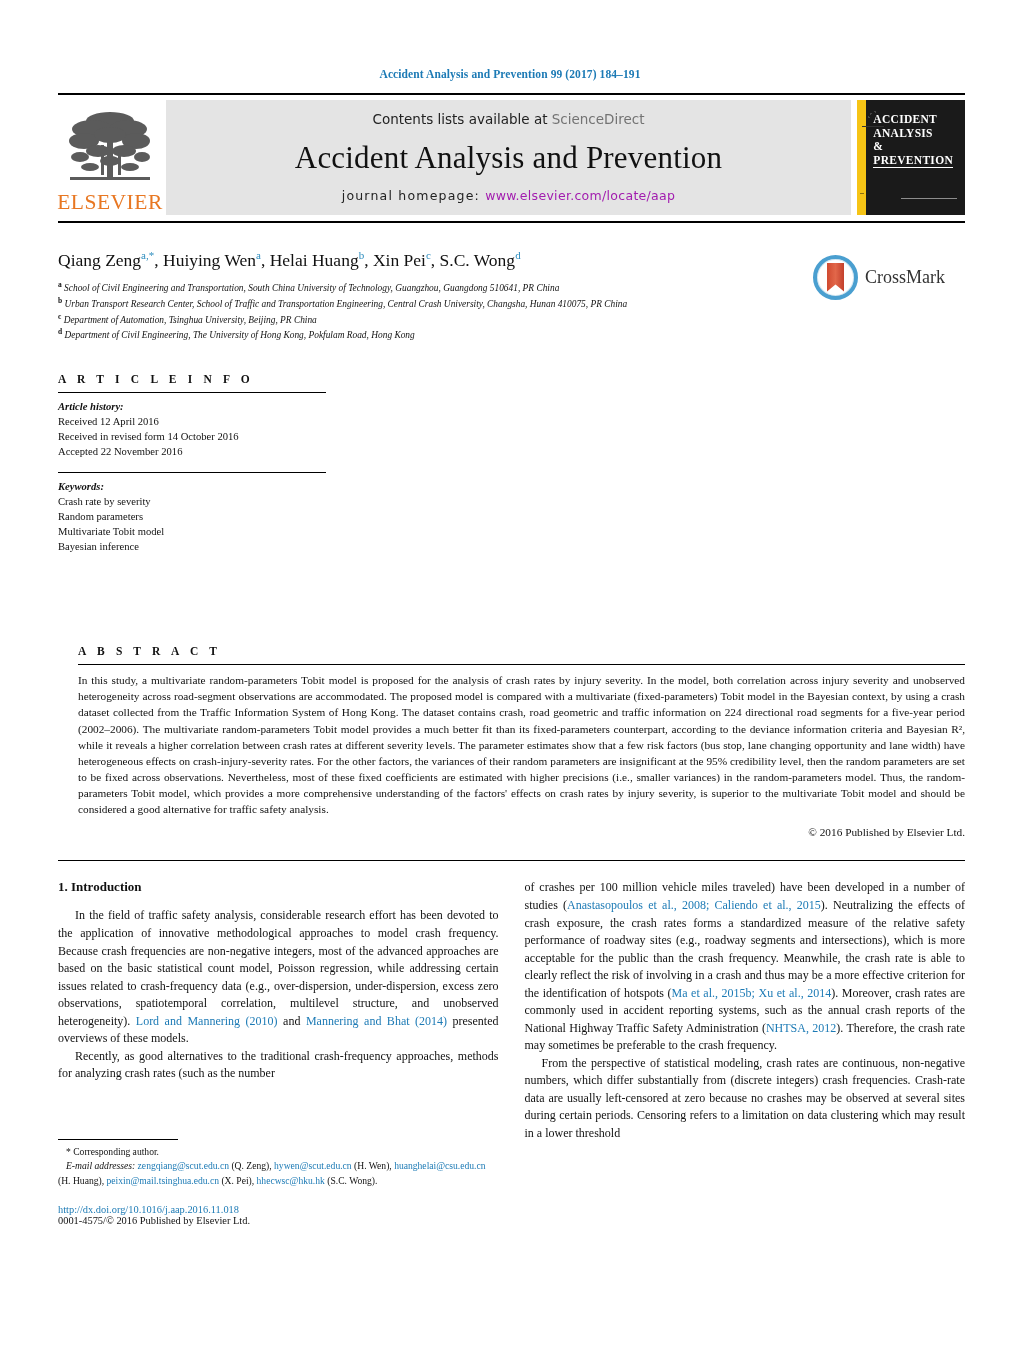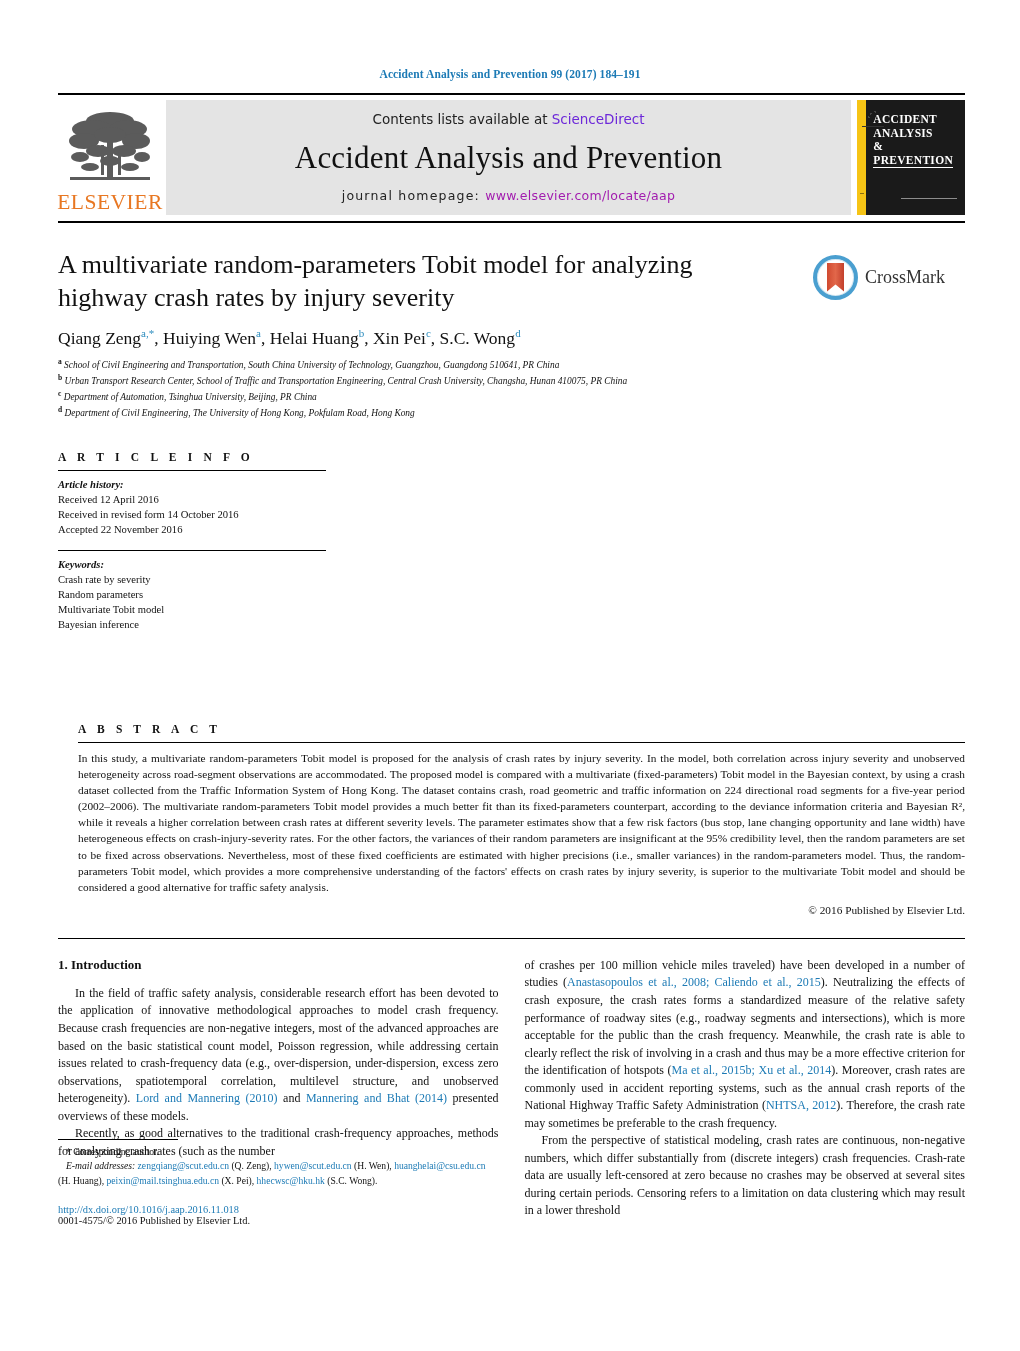--- a/index.html
+++ b/index.html
@@ -54,21 +54,21 @@
     background: #e4e4e4;
     margin-left: 4px;
     margin-right: 6px;
     display: flex;
     flex-direction: column;
     justify-content: space-between;
     align-items: center;
     padding: 11px 0 12px 0;
   }
   .banner-top { font-family: "DejaVu Sans", sans-serif; font-size: 13.5px; color: #222; }
-  .banner-top .sd { color: #6d28d9; text-align: center; }
+  .banner-top .sd { color: #737373; text-align: center; }
   .banner-title {
     font-family: "Liberation Serif", serif;
     font-size: 31px;
     color: #111;
     letter-spacing: 0.2px;
   }
   .banner-bottom { font-family: "DejaVu Sans", sans-serif; font-size: 12.5px; color: #222; letter-spacing: 1.2px; }
   .banner-bottom .hp { color: #a21caf; letter-spacing: 0.3px; margin-top: 32px; }
   .cover {
     width: 108px; flex: 0 0 108px;
@@ -278,21 +278,20 @@
         <div class="cover-underline">PREVENTION</div>
       </div>
       <div class="cover-rule"></div>
     </div>
 
   </div>
 
   <div class="rule-thick"></div>
 
   <div class="titleblock">
-    <h1 class="title">A multivariate random-parameters Tobit model for analyzing highway crash rates by injury severity</h1>
     <div class="authors">Qiang Zeng<sup>a,*</sup>, Huiying Wen<sup>a</sup>, Helai Huang<sup>b</sup>, Xin Pei<sup>c</sup>, S.C. Wong<sup>d</sup></div>
     <div class="affils">
       <div class="affil"><sup>a</sup> <span>School of Civil Engineering and Transportation, South China University of Technology, Guangzhou, Guangdong 510641, PR China</span></div>
       <div class="affil"><sup>b</sup> <span>Urban Transport Research Center, School of Traffic and Transportation Engineering, Central Crash University, Changsha, Hunan 410075, PR China</span></div>
       <div class="affil"><sup>c</sup> <span>Department of Automation, Tsinghua University, Beijing, PR China</span></div>
       <div class="affil"><sup>d</sup> <span>Department of Civil Engineering, The University of Hong Kong, Pokfulam Road, Hong Kong</span></div>
     </div>
 
     <div class="crossmark">
       <div class="cm-ring">

